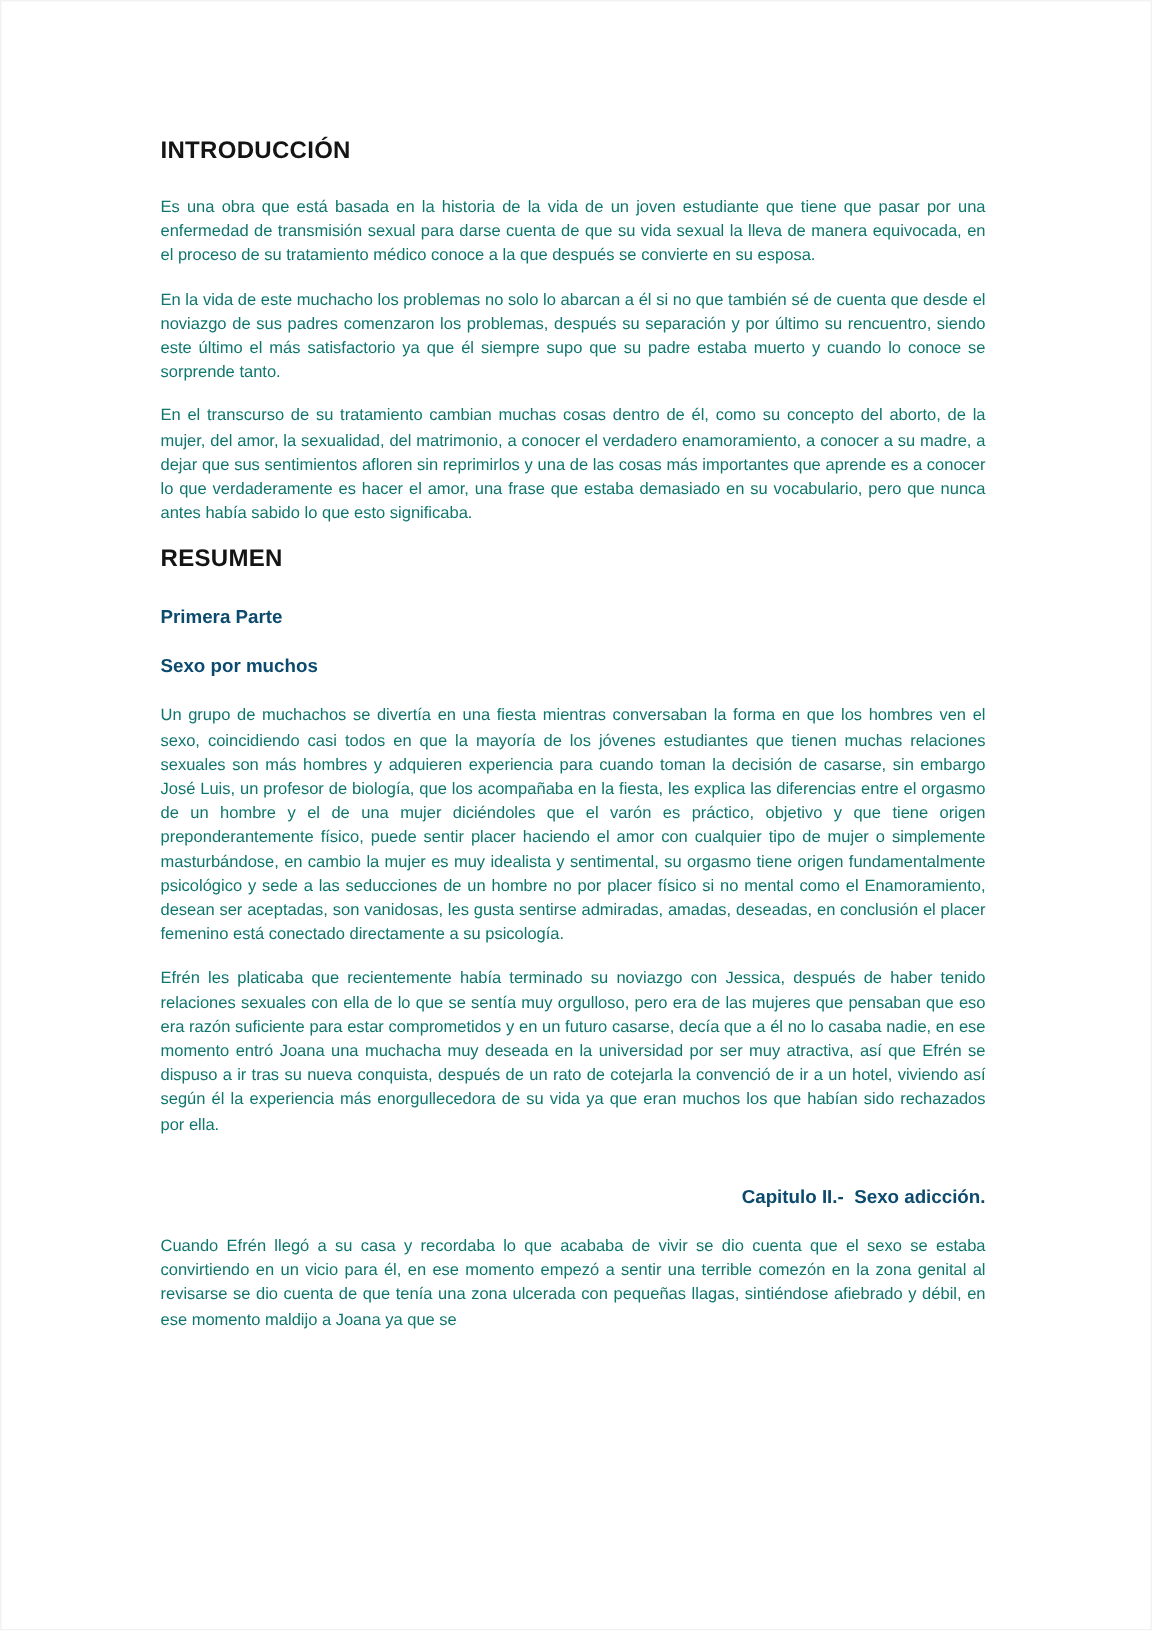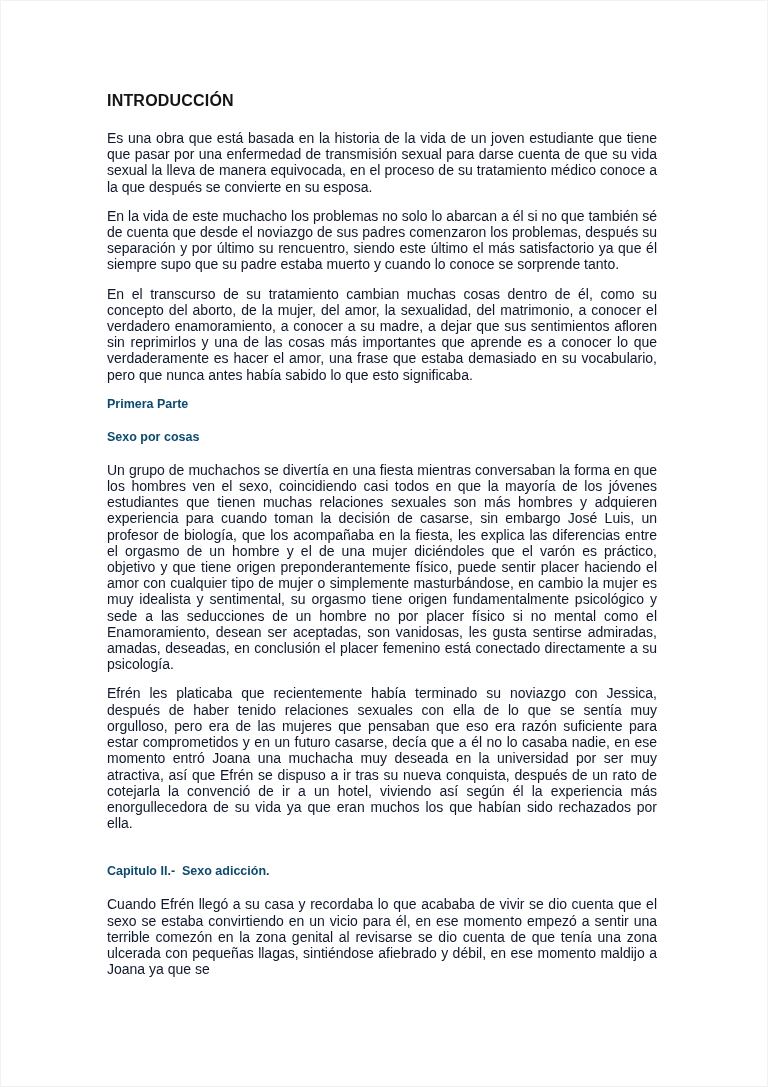--- a/index.html
+++ b/index.html
@@ -26,54 +26,56 @@
     font-weight: 700;
     color: #141414;
     letter-spacing: 0.2px;
   }
   .h-resumen {
     margin-top: 8px;
     margin-bottom: 20px;
   }
   .body-par {
     margin: 0 0 13px 0;
-    font-size: 14px;
+    font-size: 11px;
     line-height: 16.2px;
     text-align: justify;
-    color: #0f172a;
+    color: #0f766e;
   }
   .subhead {
     margin: 0 0 17px 0;
     font-size: 12.5px;
     line-height: 16px;
     font-weight: 700;
     color: #0c4a6e;
     white-space: pre-wrap;
   }
   .chapter2-head {
     margin-top: 32px;
+    text-align: right;
   }
 </style>
 </head>
 <body>
 
 <div class="page">
 
   <h1 class="h-main">INTRODUCCIÓN</h1>
 
   <p class="body-par">Es una obra que está basada en la historia de la vida de un joven estudiante que tiene que pasar por una enfermedad de transmisión sexual para darse cuenta de que su vida sexual la lleva de manera equivocada, en el proceso de su tratamiento médico conoce a la que después se convierte en su esposa.</p>
 
   <p class="body-par">En la vida de este muchacho los problemas no solo lo abarcan a él si no que también sé de cuenta que desde el noviazgo de sus padres comenzaron los problemas, después su separación y por último su rencuentro, siendo este último el más satisfactorio ya que él siempre supo que su padre estaba muerto y cuando lo conoce se sorprende tanto.</p>
 
   <p class="body-par">En el transcurso de su tratamiento cambian muchas cosas dentro de él, como su concepto del aborto, de la mujer, del amor, la sexualidad, del matrimonio, a conocer el verdadero enamoramiento, a conocer a su madre, a dejar que sus sentimientos afloren sin reprimirlos y una de las cosas más importantes que aprende es a conocer lo que verdaderamente es hacer el amor, una frase que estaba demasiado en su vocabulario, pero que nunca antes había sabido lo que esto significaba.</p>
 
+  <h1 class="h-main h-resumen">RESUMEN</h1>
 
   <div class="subhead">Primera Parte</div>
 
-  <div class="subhead">Sexo por cosas</div>
+  <div class="subhead">Sexo por muchos</div>
 
 
   <p class="body-par">Un grupo de muchachos se divertía en una fiesta mientras conversaban la forma en que los hombres ven el sexo, coincidiendo casi todos en que la mayoría de los jóvenes estudiantes que tienen muchas relaciones sexuales son más hombres y adquieren experiencia para cuando toman la decisión de casarse, sin embargo José Luis, un profesor de biología, que los acompañaba en la fiesta, les explica las diferencias entre el orgasmo de un hombre y el de una mujer diciéndoles que el varón es práctico, objetivo y que tiene origen preponderantemente físico, puede sentir placer haciendo el amor con cualquier tipo de mujer o simplemente masturbándose, en cambio la mujer es muy idealista y sentimental, su orgasmo tiene origen fundamentalmente psicológico y sede a las seducciones de un hombre no por placer físico si no mental como el Enamoramiento, desean ser aceptadas, son vanidosas, les gusta sentirse admiradas, amadas, deseadas, en conclusión el placer femenino está conectado directamente a su psicología.</p>
 
   <p class="body-par">Efrén les platicaba que recientemente había terminado su noviazgo con Jessica, después de haber tenido relaciones sexuales con ella de lo que se sentía muy orgulloso, pero era de las mujeres que pensaban que eso era razón suficiente para estar comprometidos y en un futuro casarse, decía que a él no lo casaba nadie, en ese momento entró Joana una muchacha muy deseada en la universidad por ser muy atractiva, así que Efrén se dispuso a ir tras su nueva conquista, después de un rato de cotejarla la convenció de ir a un hotel, viviendo así según él la experiencia más enorgullecedora de su vida ya que eran muchos los que habían sido rechazados por ella.</p>
 
   <div class="subhead chapter2-head">Capitulo II.-  Sexo adicción.</div>
 
   <p class="body-par">Cuando Efrén llegó a su casa y recordaba lo que acababa de vivir se dio cuenta que el sexo se estaba convirtiendo en un vicio para él, en ese momento empezó a sentir una terrible comezón en la zona genital al revisarse se dio cuenta de que tenía una zona ulcerada con pequeñas llagas, sintiéndose afiebrado y débil, en ese momento maldijo a Joana ya que se</p>
 

